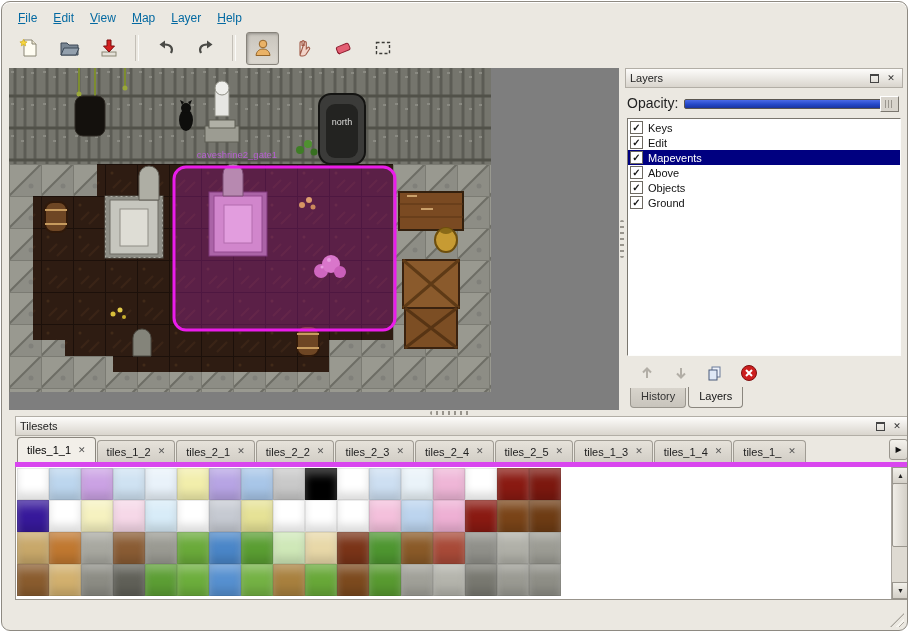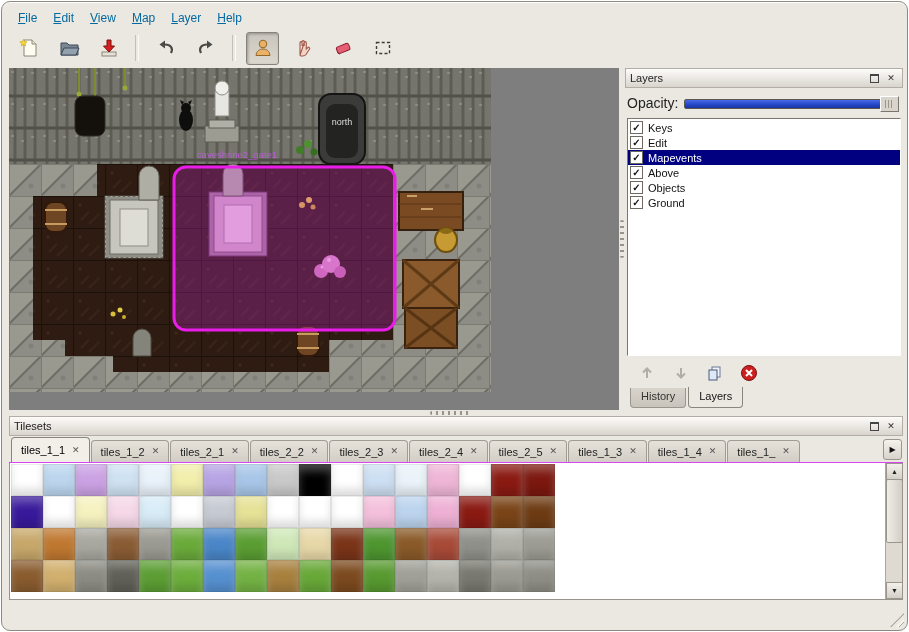--- a/index.html
+++ b/index.html
@@ -41,22 +41,22 @@
   .layer-row{height:15px;display:flex;align-items:center;font-size:11px;padding-left:2px;color:#111;}
   .layer-row.selected{background:#000080;color:#fff;}
   .checkbox{width:11px;height:11px;background:#fff;border:1px solid #6e6a62;display:flex;align-items:center;justify-content:center;font-size:10px;font-weight:bold;color:#111;margin-right:5px;flex:none;line-height:1;}
   .layer-actions{height:30px;display:flex;align-items:center;gap:14px;padding-left:12px;flex:none;}
   .action-btn{width:20px;height:20px;display:flex;align-items:center;justify-content:center;}
   .dock-tabs{height:22px;display:flex;padding-left:5px;flex:none;}
   .dock-tab{font-size:11px;padding:2px 10px 3px;border:1px solid #9a968e;border-top:none;background:linear-gradient(#d8d4cc,#c8c4bc);border-radius:0 0 4px 4px;margin-right:2px;color:#333;height:14px;}
   .dock-tab.active{background:#ebe8e1;border-color:#8a867e;position:relative;top:-1px;padding-top:3px;color:#111;}
 
   
-  .tilesets-dock{position:absolute;left:7px;top:414px;width:894px;height:184px;display:flex;flex-direction:column;}
-  .tabrow{height:26px;display:flex;align-items:flex-end;position:relative;border-bottom:1px solid #d946ef;padding:0 20px 0 2px;overflow:hidden;flex:none;}
+  .tilesets-dock{position:absolute;left:13px;top:414px;width:894px;height:184px;display:flex;flex-direction:column;}
+  .tabrow{height:26px;display:flex;align-items:flex-end;position:relative;border-bottom:5px solid #d946ef;padding:0 20px 0 2px;overflow:hidden;flex:none;}
   .ttab{display:flex;align-items:center;gap:7px;font-size:11px;padding:3px 9px;border:1px solid #a09c94;border-bottom:none;border-radius:4px 4px 0 0;background:linear-gradient(#e6e2da,#d2cec6);margin-right:1px;height:15px;color:#222;white-space:nowrap;flex:none;}
   .ttab.active{background:#f2efe9;border-color:#8a867e;height:18px;margin-bottom:-1px;border-bottom:1px solid #f2efe9;color:#000;}
   .tab-close{font-size:9px;color:#555;line-height:1;}
   .tab-scroll{position:absolute;right:1px;bottom:2px;width:17px;height:19px;display:flex;align-items:center;justify-content:center;font-size:8px;color:#111;background:linear-gradient(#f4f2ec,#d8d4cc);border:1px solid #9a968e;border-radius:3px;}
   .palette{flex:1;background:#fff;border:1px solid #98948c;border-top:none;position:relative;overflow:hidden;}
   .tileset-grid{position:absolute;left:1px;top:1px;width:544px;display:grid;grid-template-columns:repeat(17,32px);grid-auto-rows:32px;}
   .tile{width:32px;height:32px;box-shadow:inset 0 0 0 1px rgba(0,0,0,.07), inset 0 7px 9px rgba(255,255,255,.28), inset 0 -7px 9px rgba(0,0,0,.14);}
   .vscroll{position:absolute;right:0;top:0;bottom:0;width:16px;background:#dedad2;border-left:1px solid #aaa6a0;}
   .scroll-btn{position:absolute;left:0;width:15px;height:15px;background:linear-gradient(#f2f0ea,#d4d0c8);border:1px solid #9a968e;display:flex;align-items:center;justify-content:center;font-size:7px;color:#222;line-height:1;}
   .scroll-btn.up{top:0;}

